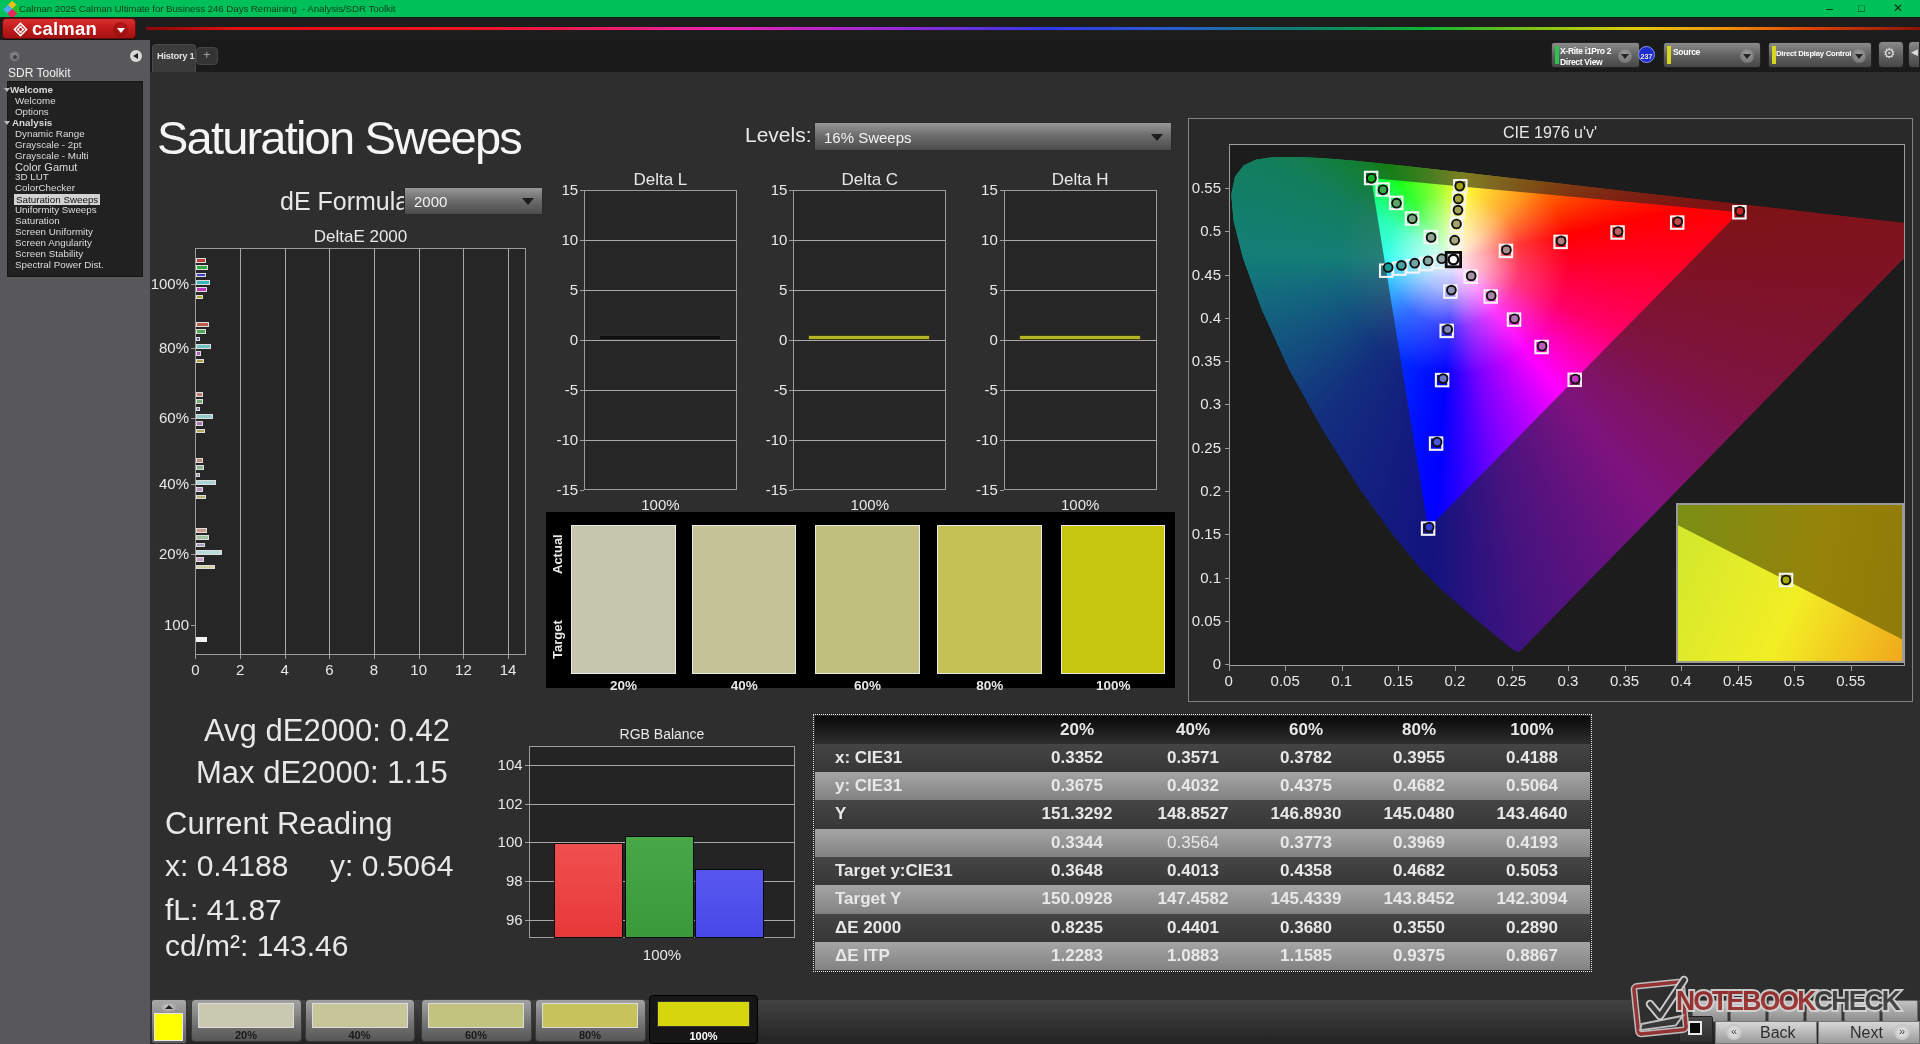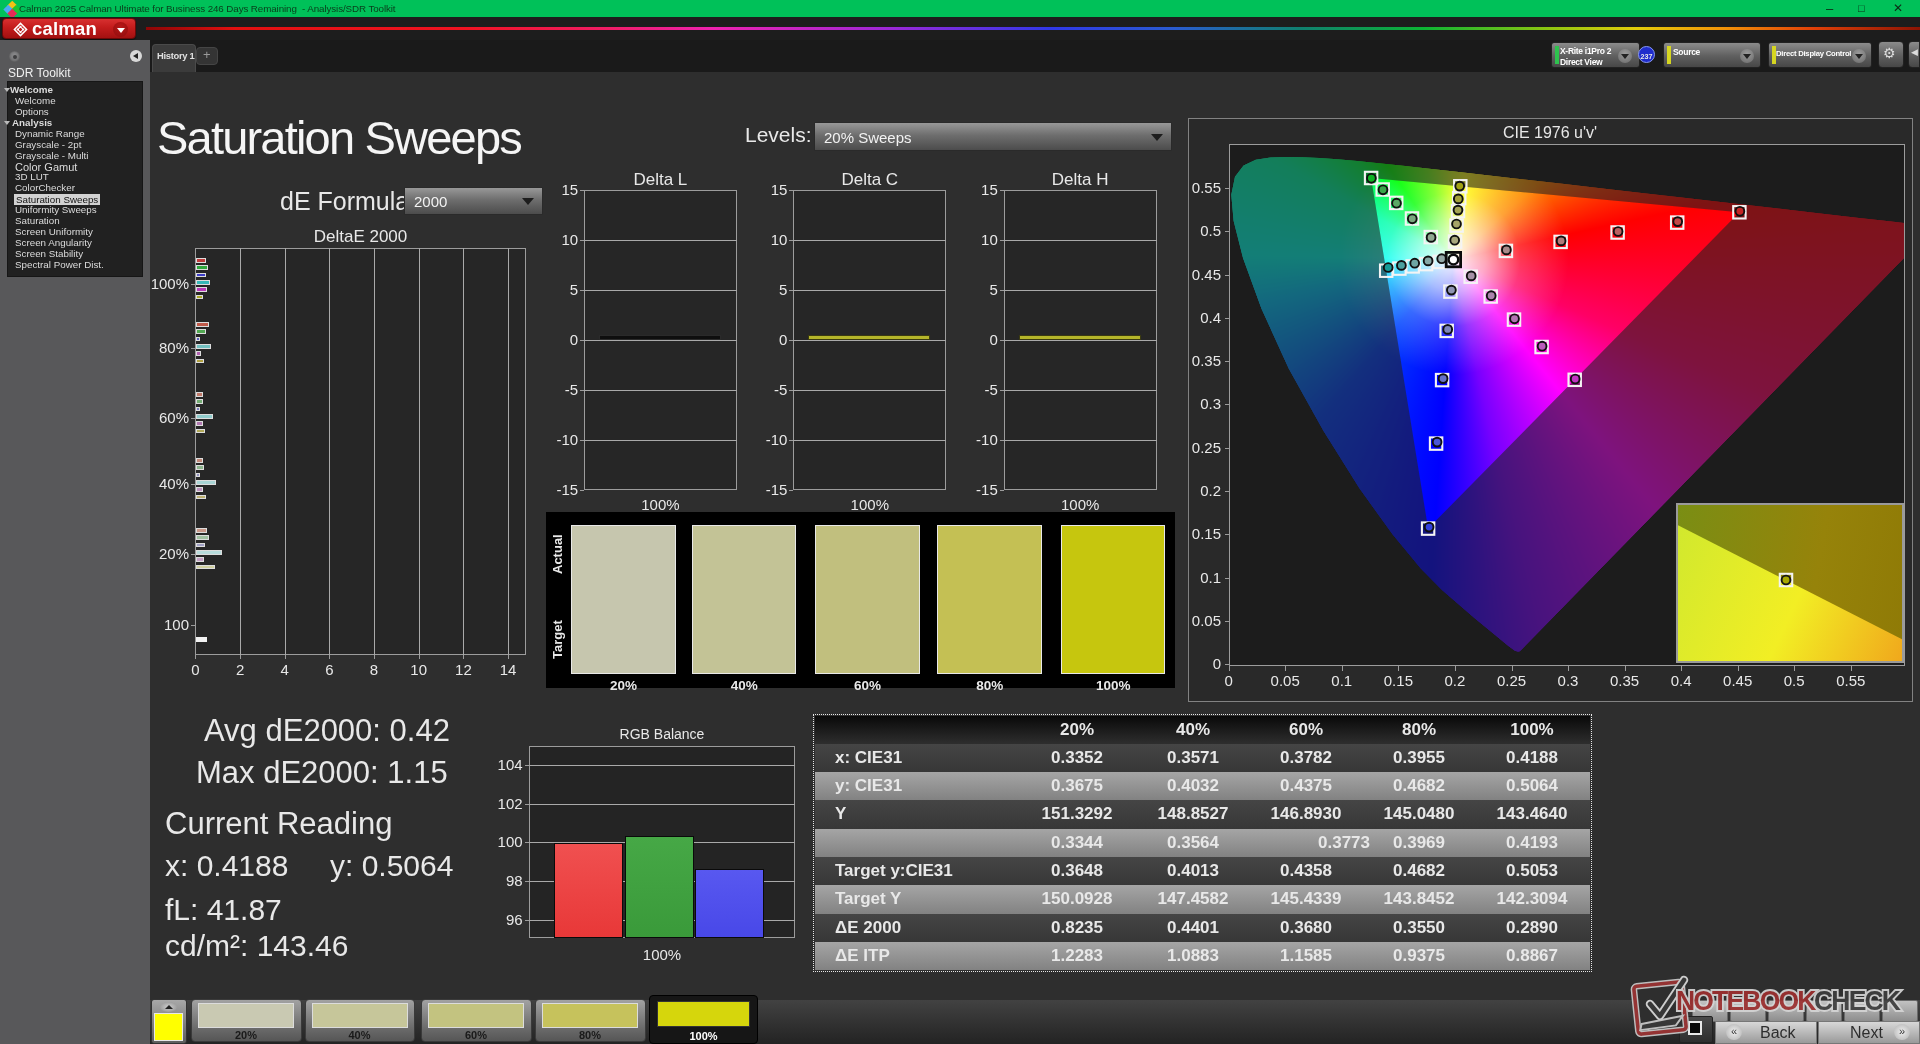--- a/index.html
+++ b/index.html
@@ -91,21 +91,21 @@
 <div class="lbl" style="left:15px;top:205.2px;font-size:9.8px;line-height:10px;color:#dcdcdc;font-weight:normal">Uniformity Sweeps</div>
 <div class="lbl" style="left:15px;top:216.2px;font-size:9.8px;line-height:10px;color:#dcdcdc;font-weight:normal">Saturation</div>
 <div class="lbl" style="left:15px;top:227.1px;font-size:9.8px;line-height:10px;color:#dcdcdc;font-weight:normal">Screen Uniformity</div>
 <div class="lbl" style="left:15px;top:238.0px;font-size:9.8px;line-height:10px;color:#dcdcdc;font-weight:normal">Screen Angularity</div>
 <div class="lbl" style="left:15px;top:249.0px;font-size:9.8px;line-height:10px;color:#dcdcdc;font-weight:normal">Screen Stability</div>
 <div class="lbl" style="left:15px;top:259.9px;font-size:9.8px;line-height:10px;color:#dcdcdc;font-weight:normal">Spectral Power Dist.</div>
 <div class="abs" style="left:150px;top:72px;width:1770px;height:930px;background:#2e2e2e"></div>
 <div class="lbl" style="left:157px;top:110px;font-size:47px;color:#f5f5f5;letter-spacing:-1.8px">Saturation Sweeps</div>
 <div class="lbl" style="left:745px;top:123px;font-size:21px">Levels:</div>
 <div class="dd" style="left:814px;top:122px;width:358px;height:29px">
-    <div class="abs" style="left:9px;top:6px;font-size:15px">20% Sweeps</div>
+    <div class="abs" style="left:9px;top:6px;font-size:15px">16% Sweeps</div>
     <div class="arr"></div>
   </div>
 <div class="lbl" style="left:280px;top:187px;font-size:25px">dE Formula:</div>
 <div class="dd" style="left:404px;top:187px;width:139px;height:28px">
     <div class="abs" style="left:9px;top:5px;font-size:15px">2000</div>
     <div class="arr"></div>
   </div>
 <div class="lbl ctr" style="left:195px;top:227px;width:331px;font-size:17px">DeltaE 2000</div>
 <div class="abs" style="left:195.4px;top:248.0px;width:330.6px;height:406.5px;background:#262626;border:1px solid #9c9c9c"></div>
 <div class="gridv" style="left:240.1px;top:248.0px;height:406.5px"></div>
@@ -437,22 +437,22 @@
 <div class="abs" style="left:815.0px;top:800.4px;width:775.0px;height:28.3px;background:linear-gradient(#454545,#373737)"></div>
 <div class="lbl" style="left:835.0px;top:804.4px;font-size:17px;font-weight:bold">Y</div>
 <div class="lbl ctr" style="left:1012px;top:804.4px;width:130px;font-size:17px;font-weight:bold">151.3292</div>
 <div class="lbl ctr" style="left:1128px;top:804.4px;width:130px;font-size:17px;font-weight:bold">148.8527</div>
 <div class="lbl ctr" style="left:1241px;top:804.4px;width:130px;font-size:17px;font-weight:bold">146.8930</div>
 <div class="lbl ctr" style="left:1354px;top:804.4px;width:130px;font-size:17px;font-weight:bold">145.0480</div>
 <div class="lbl ctr" style="left:1467px;top:804.4px;width:130px;font-size:17px;font-weight:bold">143.4640</div>
 <div class="abs" style="left:815.0px;top:828.7px;width:775.0px;height:28.3px;background:linear-gradient(#a5a5a5,#828282)"></div>
 <div class="lbl" style="left:835.0px;top:863px;font-size:17px;font-weight:bold">Target x:CIE31</div>
 <div class="lbl ctr" style="left:1012px;top:832.7px;width:130px;font-size:17px;font-weight:bold">0.3344</div>
-<div class="lbl ctr" style="left:1128px;top:832.7px;width:130px;font-size:17px;font-weight:bold">0.3564</div>
-<div class="lbl ctr" style="left:1279px;top:832.7px;width:130px;font-size:17px;font-weight:bold">0.3773</div>
+<div class="lbl ctr" style="left:1128px;top:832.7px;width:130px;font-size:17px;font-weight:normal">0.3564</div>
+<div class="lbl ctr" style="left:1241px;top:832.7px;width:130px;font-size:17px;font-weight:bold">0.3773</div>
 <div class="lbl ctr" style="left:1354px;top:832.7px;width:130px;font-size:17px;font-weight:bold">0.3969</div>
 <div class="lbl ctr" style="left:1467px;top:832.7px;width:130px;font-size:17px;font-weight:bold">0.4193</div>
 <div class="abs" style="left:815.0px;top:857.0px;width:775.0px;height:28.3px;background:linear-gradient(#454545,#373737)"></div>
 <div class="lbl" style="left:835.0px;top:861.0px;font-size:17px;font-weight:bold">Target y:CIE31</div>
 <div class="lbl ctr" style="left:1012px;top:861.0px;width:130px;font-size:17px;font-weight:bold">0.3648</div>
 <div class="lbl ctr" style="left:1128px;top:861.0px;width:130px;font-size:17px;font-weight:bold">0.4013</div>
 <div class="lbl ctr" style="left:1241px;top:861.0px;width:130px;font-size:17px;font-weight:bold">0.4358</div>
 <div class="lbl ctr" style="left:1354px;top:861.0px;width:130px;font-size:17px;font-weight:bold">0.4682</div>
 <div class="lbl ctr" style="left:1467px;top:861.0px;width:130px;font-size:17px;font-weight:bold">0.5053</div>
 <div class="abs" style="left:815.0px;top:885.3px;width:775.0px;height:28.3px;background:linear-gradient(#a5a5a5,#828282)"></div>

